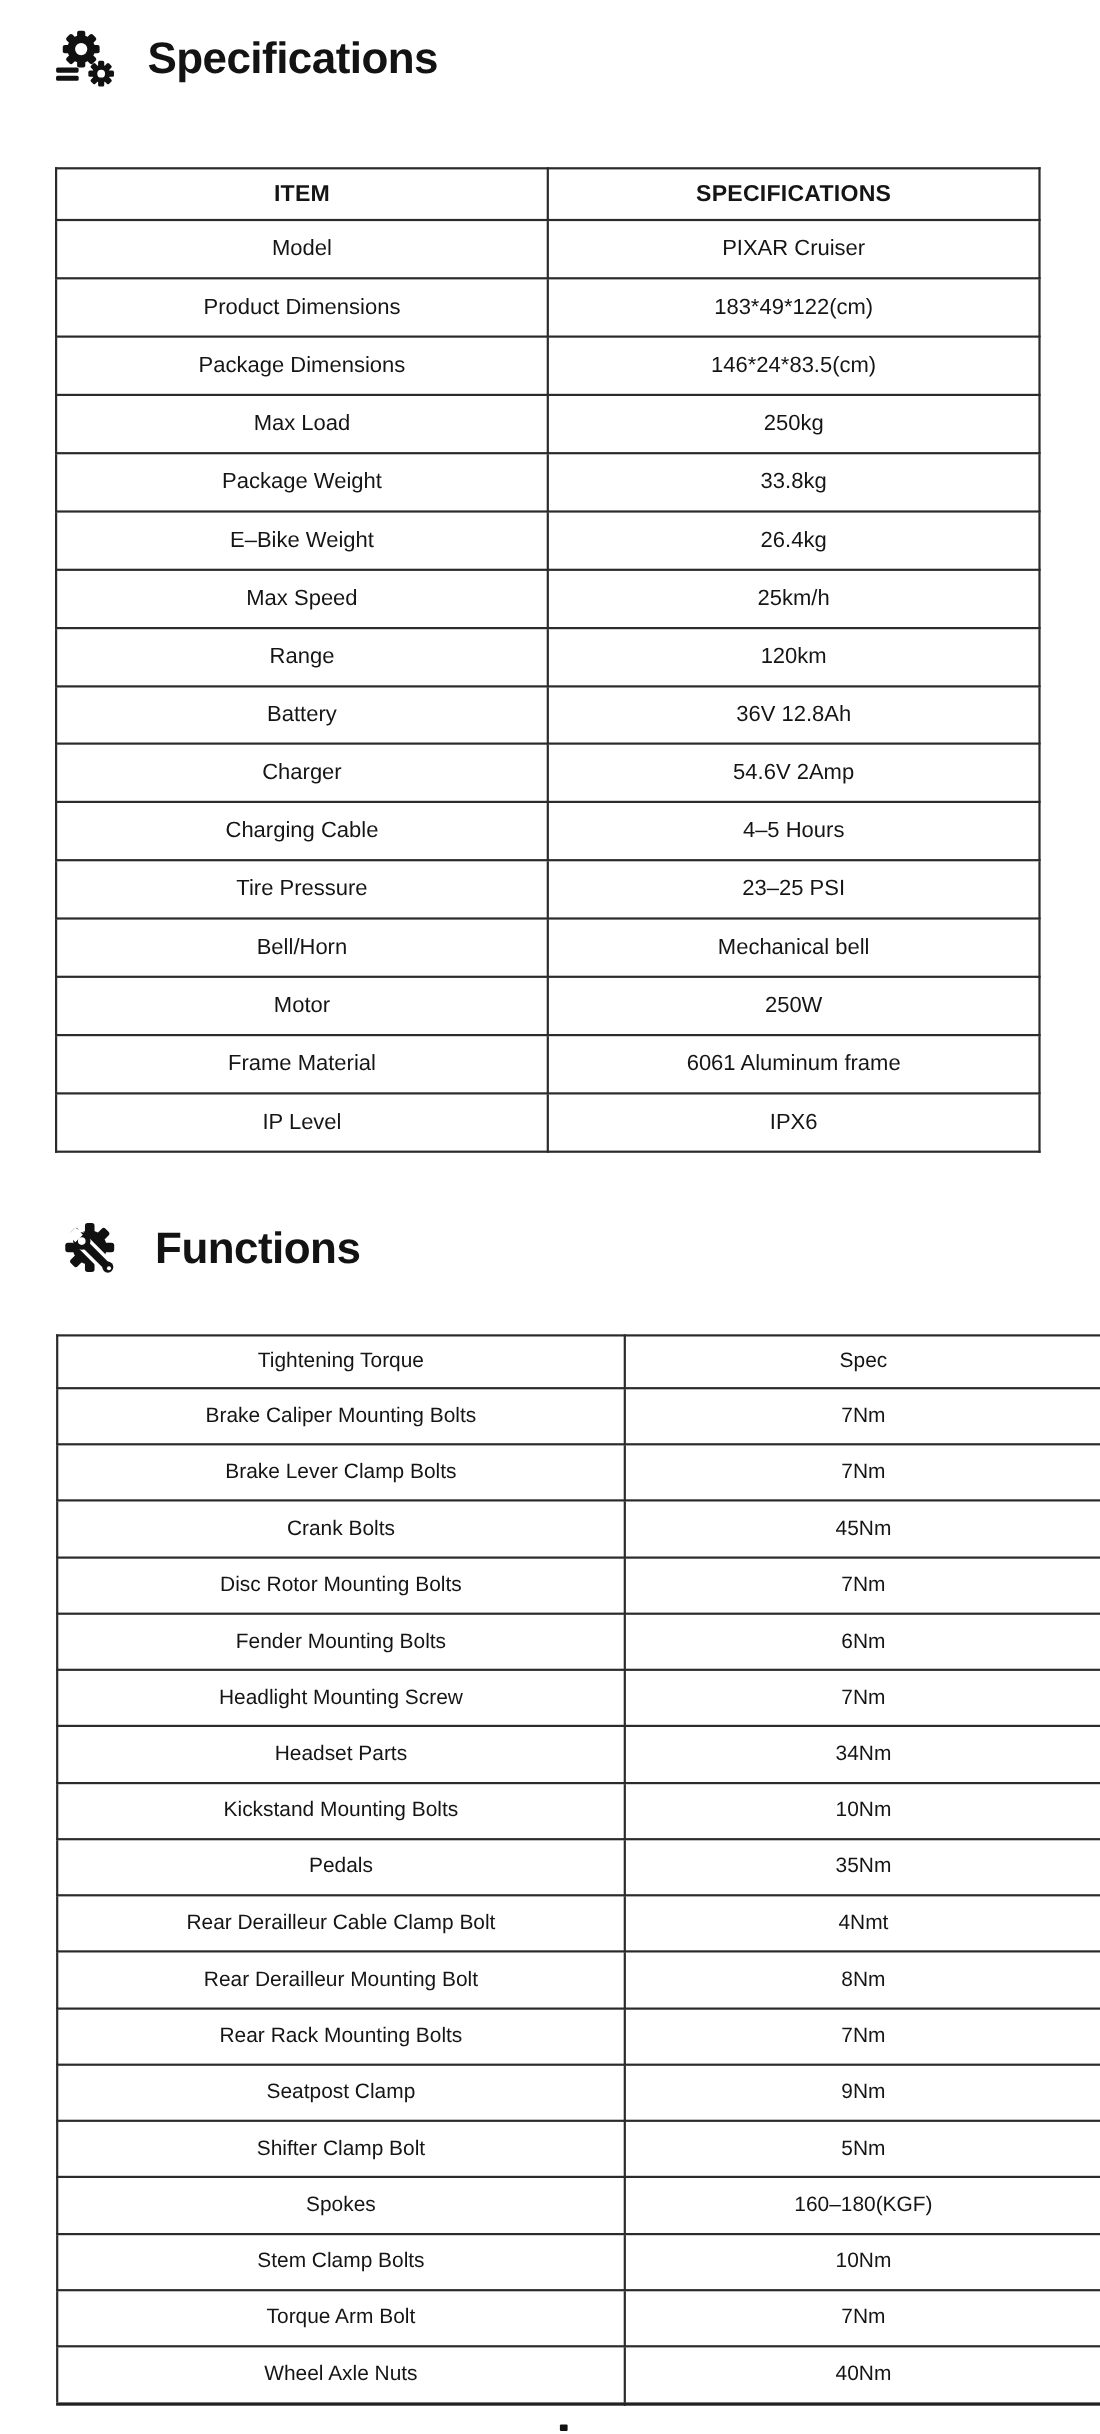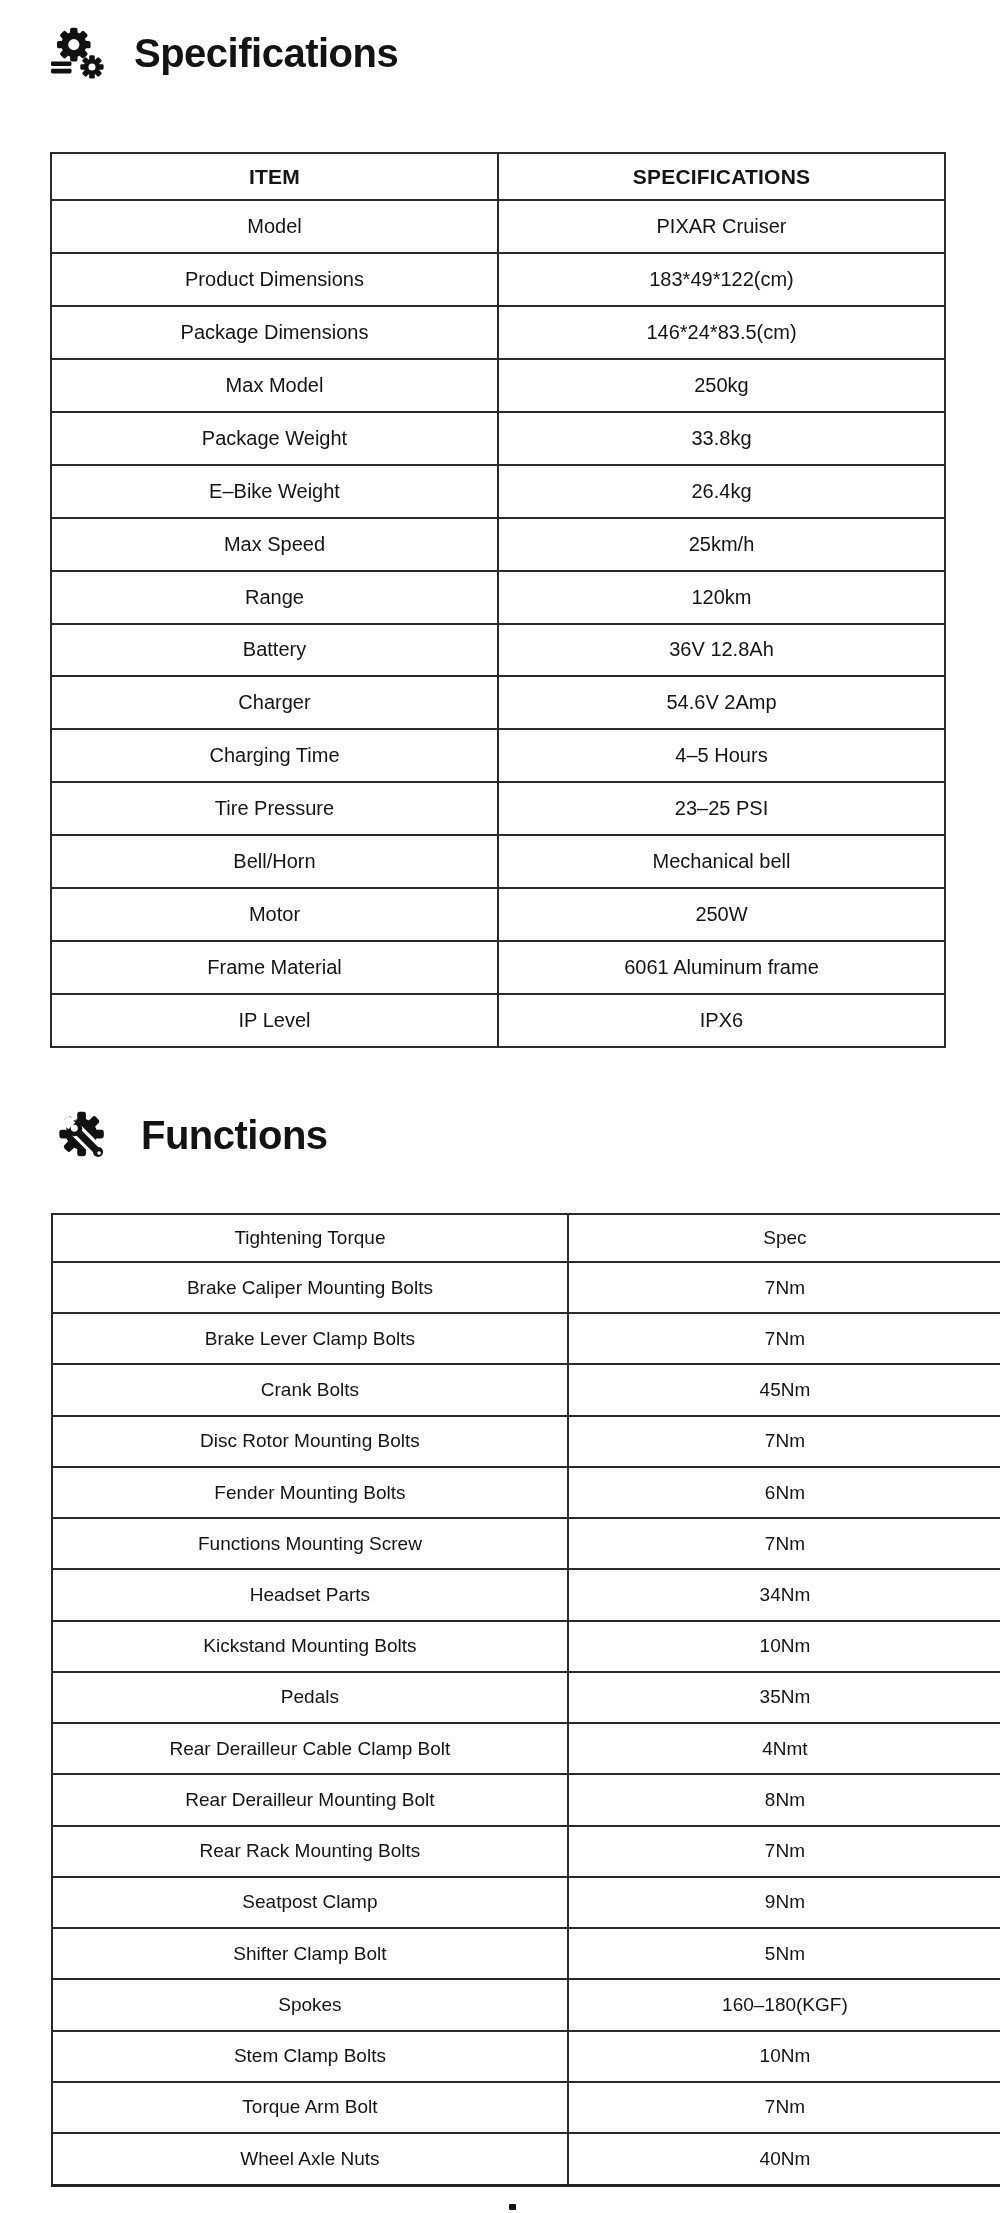--- a/index.html
+++ b/index.html
@@ -136,21 +136,21 @@
       </tr>
       <tr>
         <td>Product Dimensions</td>
         <td>183*49*122(cm)</td>
       </tr>
       <tr>
         <td>Package Dimensions</td>
         <td>146*24*83.5(cm)</td>
       </tr>
       <tr>
-        <td>Max Model</td>
+        <td>Max Load</td>
         <td>250kg</td>
       </tr>
       <tr>
         <td>Package Weight</td>
         <td>33.8kg</td>
       </tr>
       <tr>
         <td>E–Bike Weight</td>
         <td>26.4kg</td>
       </tr>
@@ -164,21 +164,21 @@
       </tr>
       <tr>
         <td>Battery</td>
         <td>36V 12.8Ah</td>
       </tr>
       <tr>
         <td>Charger</td>
         <td>54.6V 2Amp</td>
       </tr>
       <tr>
-        <td>Charging Time</td>
+        <td>Charging Cable</td>
         <td>4–5 Hours</td>
       </tr>
       <tr>
         <td>Tire Pressure</td>
         <td>23–25 PSI</td>
       </tr>
       <tr>
         <td>Bell/Horn</td>
         <td>Mechanical bell</td>
       </tr>
@@ -254,21 +254,21 @@
       </tr>
       <tr>
         <td>Disc Rotor Mounting Bolts</td>
         <td>7Nm</td>
       </tr>
       <tr>
         <td>Fender Mounting Bolts</td>
         <td>6Nm</td>
       </tr>
       <tr>
-        <td>Functions Mounting Screw</td>
+        <td>Headlight Mounting Screw</td>
         <td>7Nm</td>
       </tr>
       <tr>
         <td>Headset Parts</td>
         <td>34Nm</td>
       </tr>
       <tr>
         <td>Kickstand Mounting Bolts</td>
         <td>10Nm</td>
       </tr>

